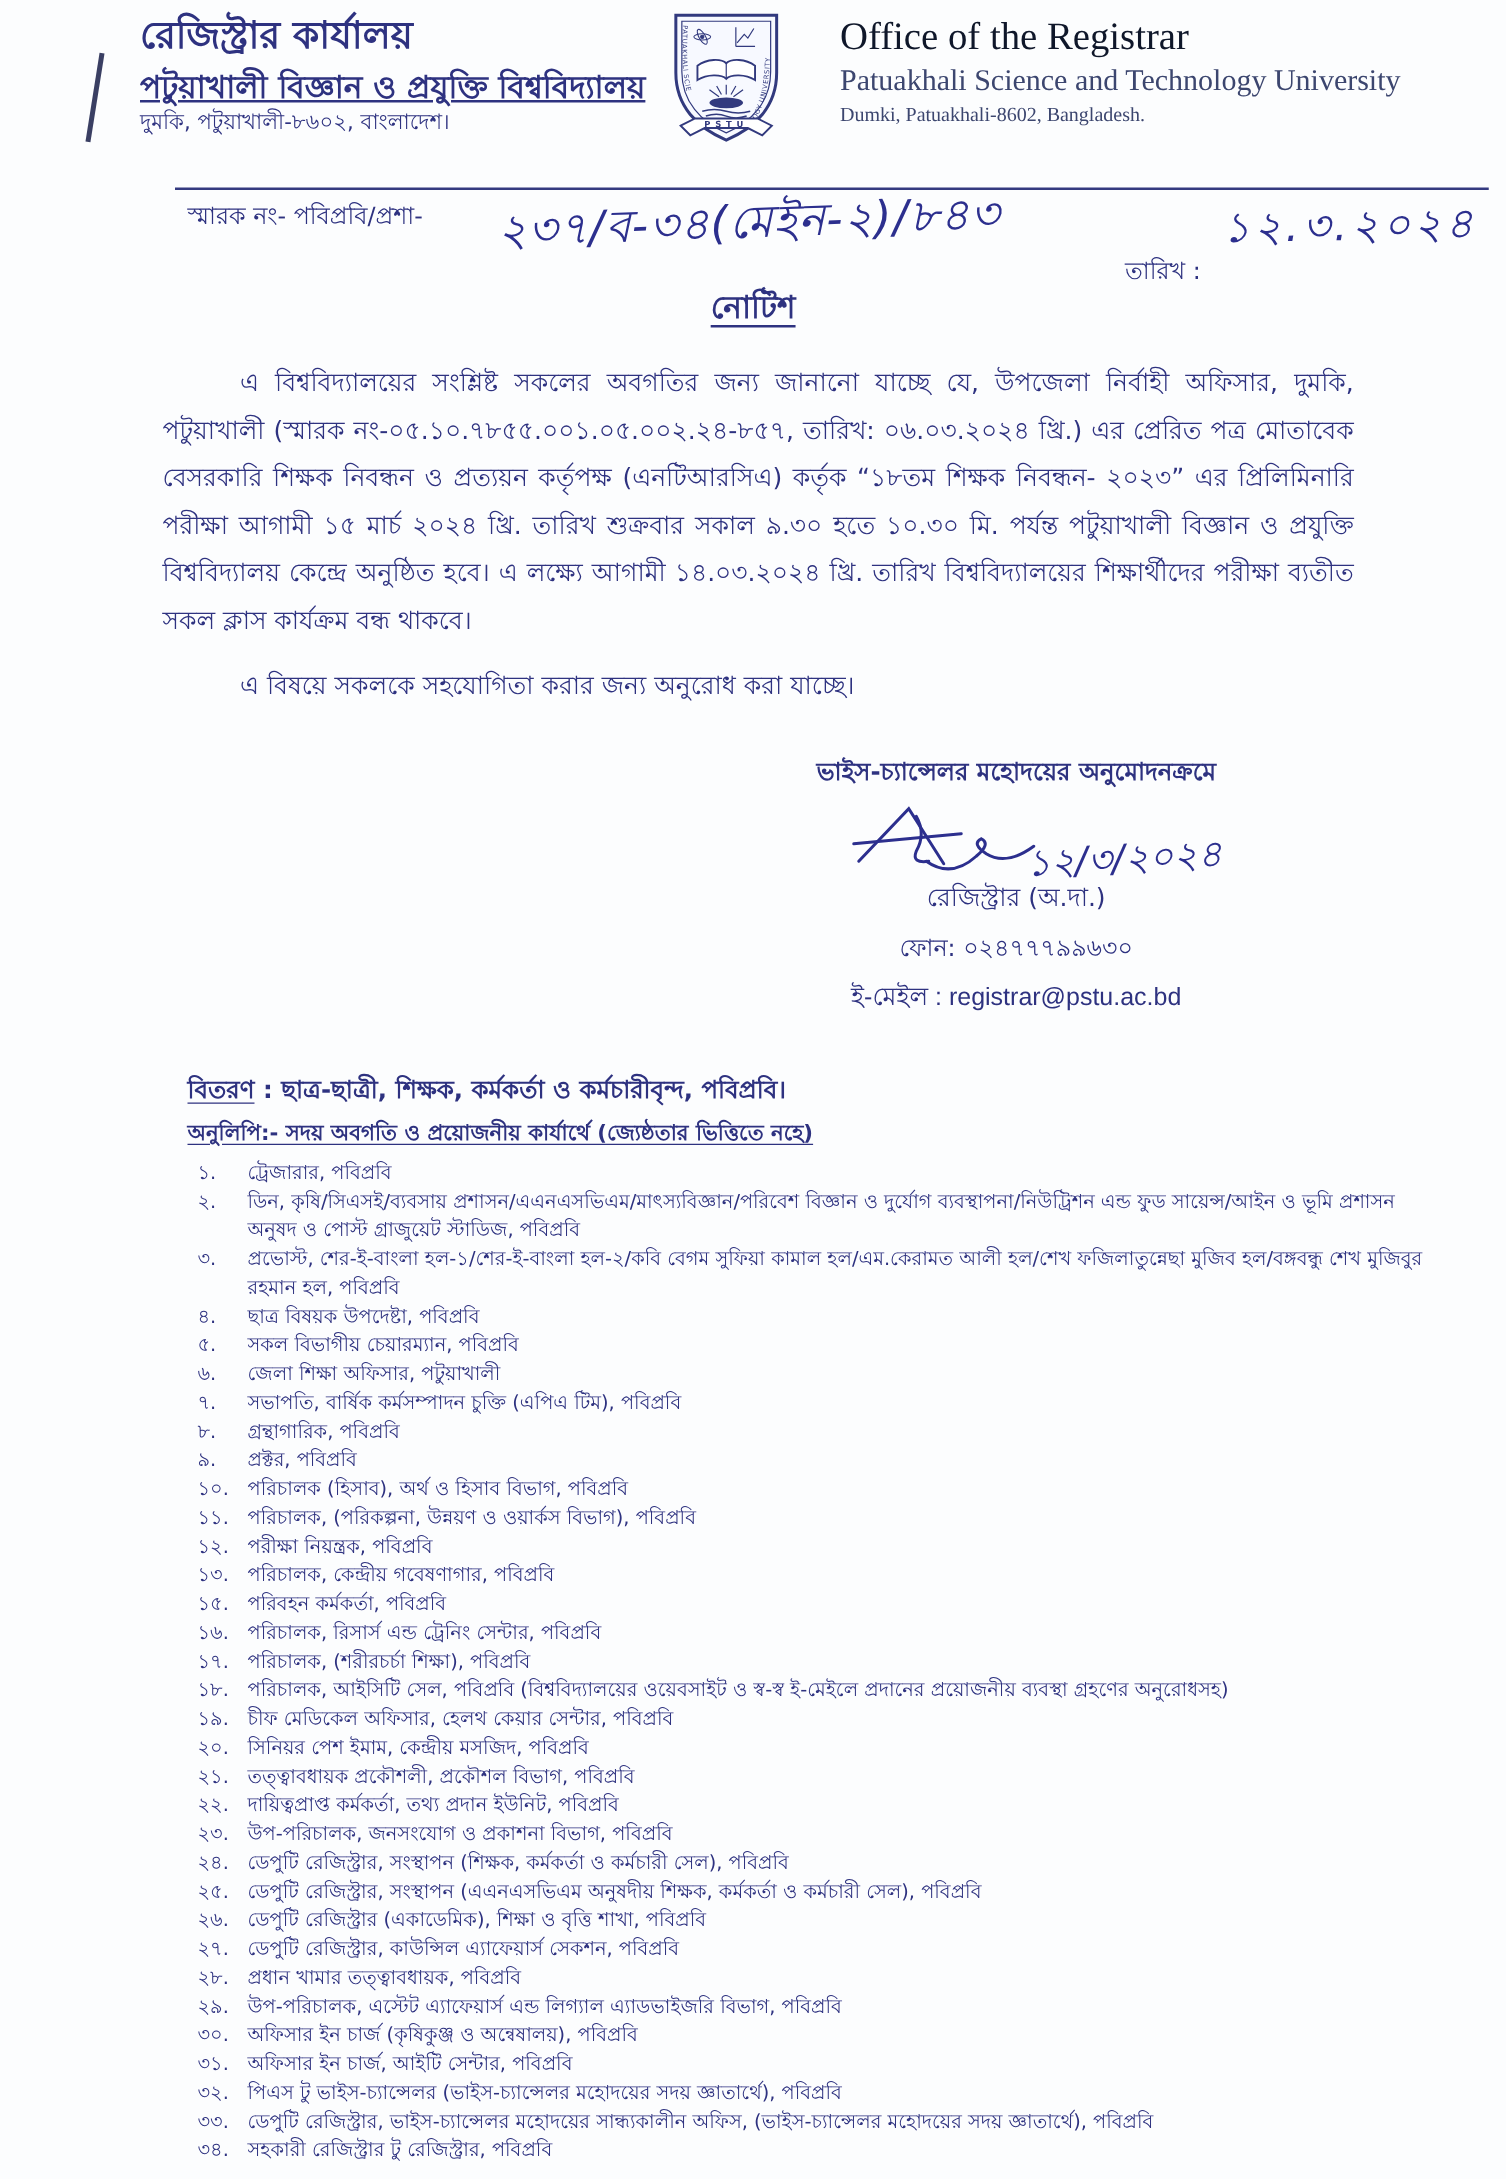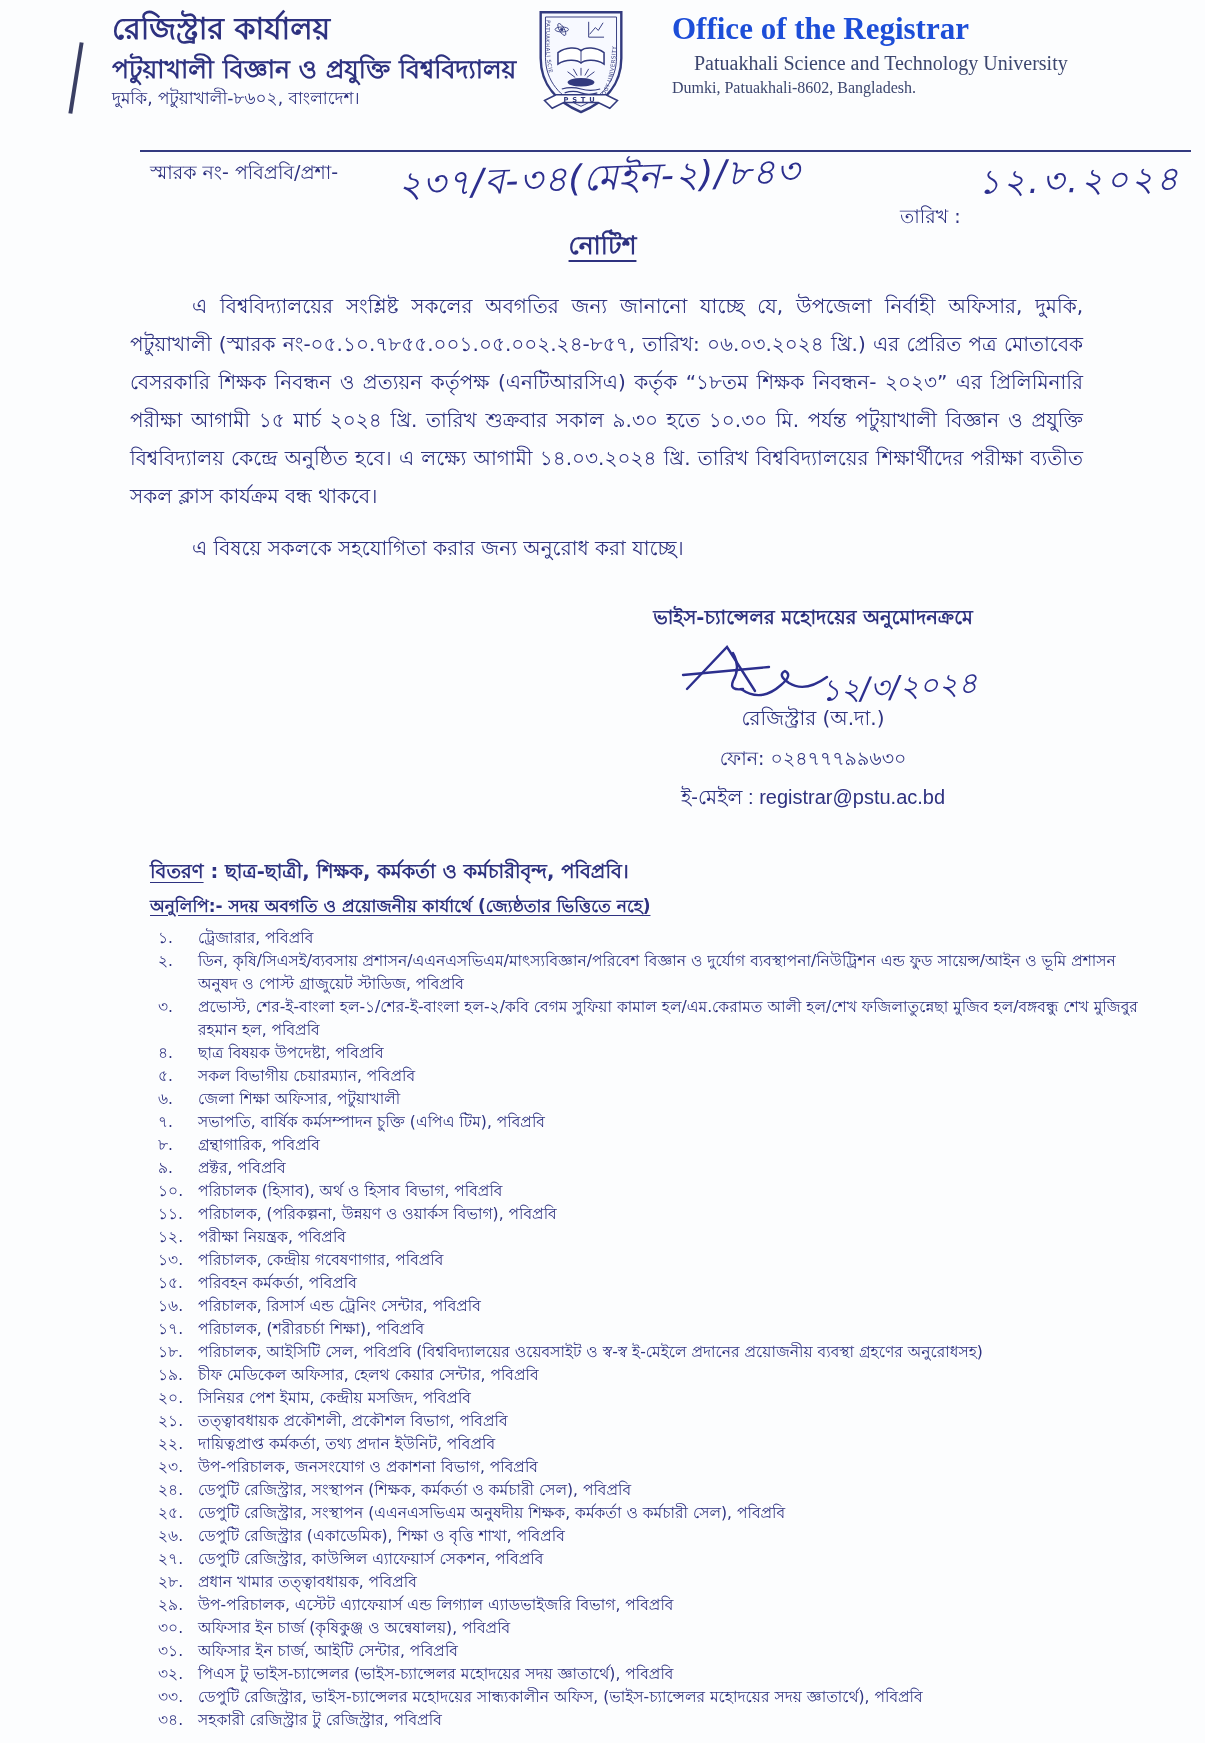--- a/index.html
+++ b/index.html
@@ -9,27 +9,27 @@
     font-family:"DejaVu Sans","Liberation Sans",sans-serif;
     color:#2e3280;
     position:relative;
   }
   
   .header{position:relative;padding-top:14px;height:132px;}
   .pen-mark{position:absolute;left:74px;top:42px;width:0;height:72px;
     border-left:4px solid #3a3f63;transform:rotate(9deg);}
   .hdr-left{position:absolute;left:112px;top:10px;line-height:1.25;}
   .hdr-left .l1{font-size:30px;font-weight:bold;}
-  .hdr-left .l2{font-size:25px;font-weight:bold;margin-top:6px;}
+  .hdr-left .l2{font-size:25px;font-weight:bold;margin-top:6px;text-decoration:underline;}
   .hdr-left .l3{font-size:17px;margin-top:3px;}
   .hdr-logo{position:absolute;left:533px;top:8px;width:96px;height:114px;}
   .hdr-right{position:absolute;left:672px;top:10px;line-height:1.2;
     font-family:"Liberation Serif","DejaVu Serif",serif;color:#3c466f;}
-  .hdr-right .e1{font-size:31px;font-weight:bold;color:#1d4ed8;}
-  .hdr-right .e2{font-size:20px;margin-top:4px;margin-left:22px;}
+  .hdr-right .e1{font-size:31px;font-weight:normal;color:#0f172a;}
+  .hdr-right .e2{font-size:24px;margin-top:4px;}
   .hdr-right .e3{font-size:16px;margin-top:3px;}
   
   .rule{margin:4px 14px 0 140px;border-top:2.5px solid #343a80;}
   .memo-row{position:relative;margin:6px 30px 0 150px;height:58px;font-size:19px;}
   .memo-label{position:absolute;left:0;top:0;}
   .hand{font-style:italic;color:#2c2f8e;}
   .memo-number{position:absolute;left:248px;top:-8px;font-size:36px;
     transform:rotate(-2deg);letter-spacing:1px;white-space:nowrap;}
   .memo-date-label{position:absolute;left:750px;top:16px;margin-top:28px;}
   .memo-date{position:absolute;left:828px;top:-4px;font-size:34px;

